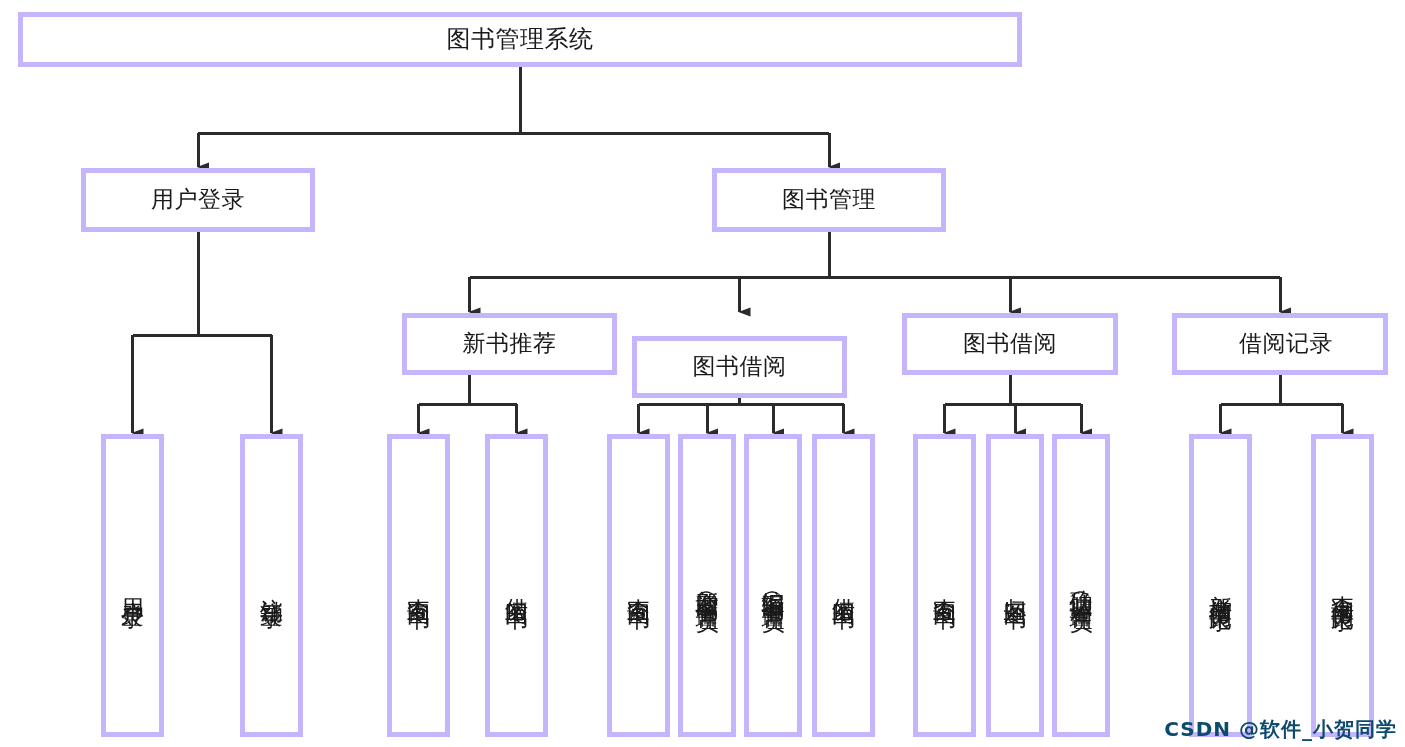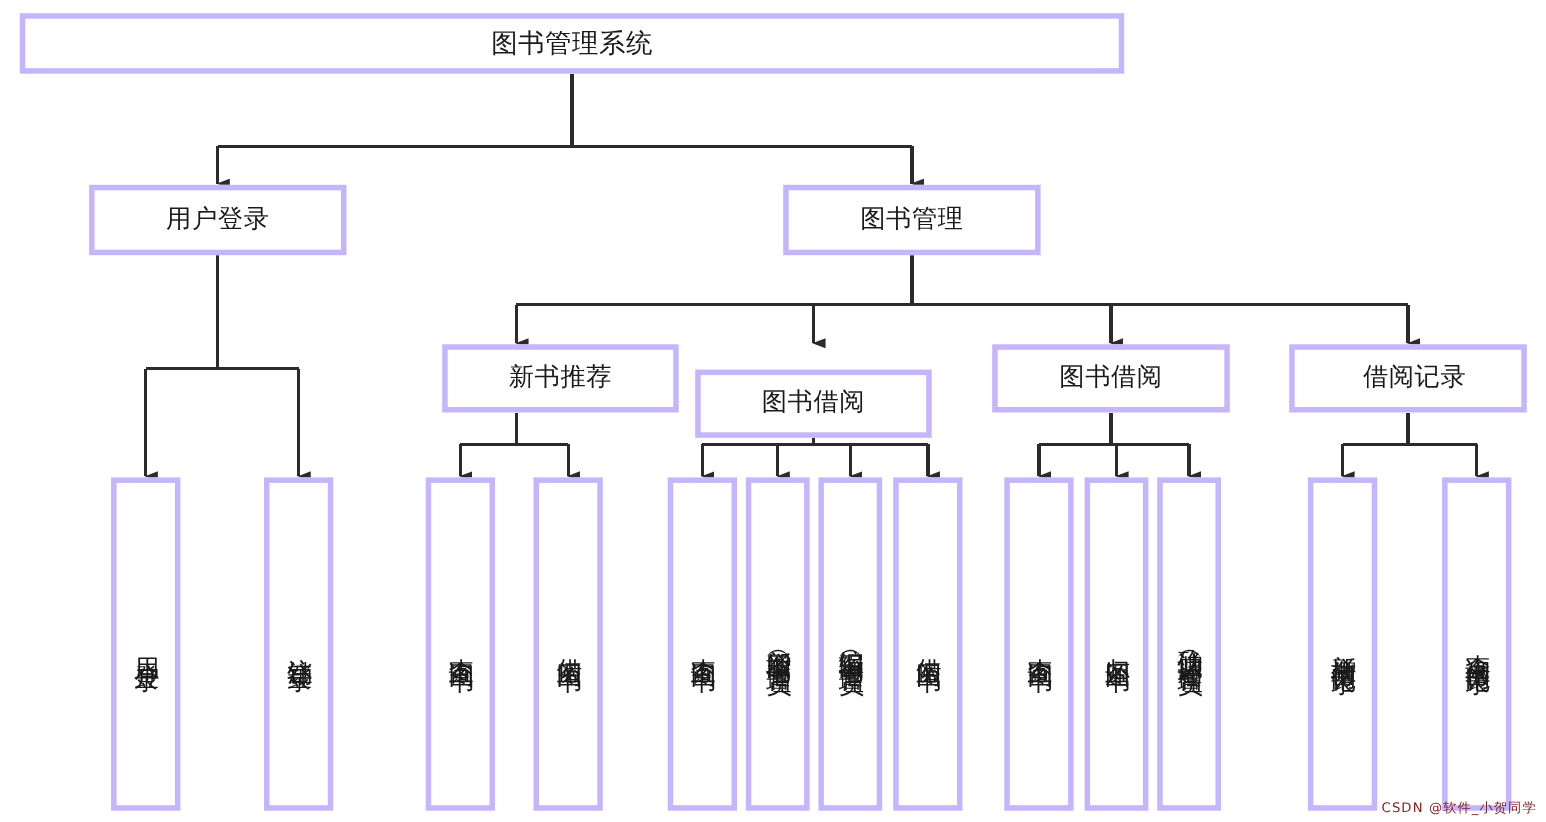--- a/index.html
+++ b/index.html
@@ -54,25 +54,26 @@
     font-size: 23px;
     white-space: nowrap;
   }
   .node-box.root .node-label {
     font-size: 24px;
   }
   .watermark {
     position: absolute;
     right: 8px;
     bottom: 4px;
-    font-size: 12px;
-    color: #7f1d1d;
+    font-size: 20px;
+    color: #0c4a6e;
     white-space: nowrap;
     letter-spacing: 1px;
     pointer-events: none;
+    font-weight: bold;
   }
 </style>
 </head>
 <body>
 
 <div id="diagram-root">
 
   <svg id="tree-svg" viewBox="0 0 1405 747" xmlns="http://www.w3.org/2000/svg">
     <defs>
       <marker id="arrowhead" markerWidth="10" markerHeight="12" refX="4.6" refY="11" orient="auto" markerUnits="userSpaceOnUse">

